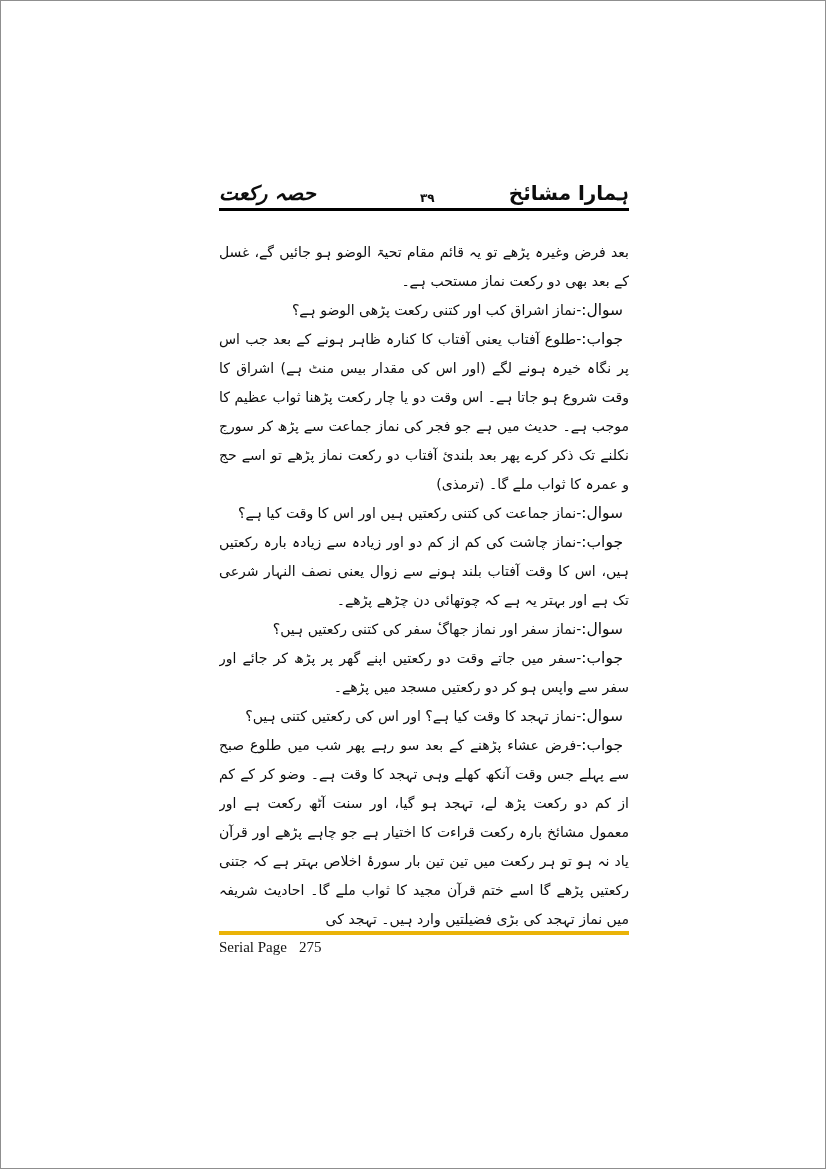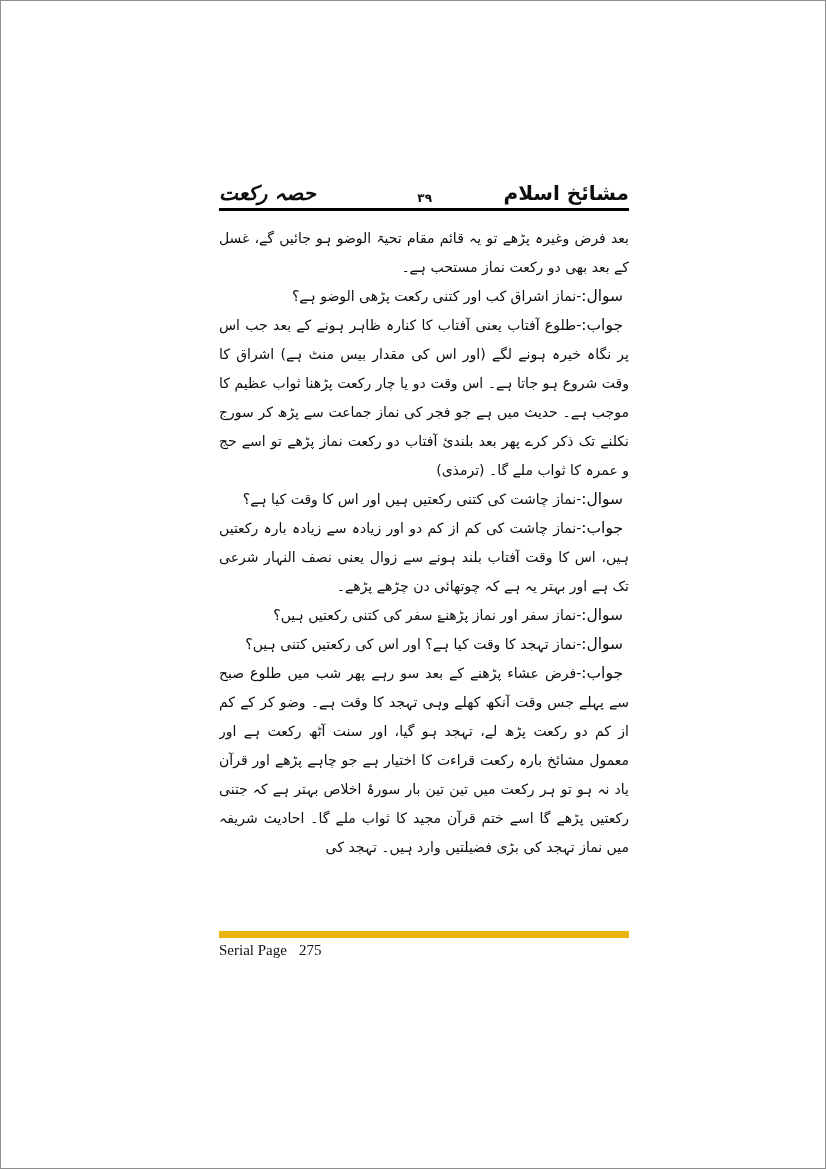--- a/index.html
+++ b/index.html
@@ -28,21 +28,21 @@
     padding-bottom: 3px;
     font-weight: 700;
   }
   .h-title { font-size: 20px; letter-spacing: 1px; }
   .h-num   { font-size: 12px; padding-left: 30px; }
   .h-part  { font-size: 20px; font-style: italic; }
   
   .bodytext {
     position: absolute;
     left: 218px;
-    top: 223px;
+    top: 237px;
     width: 410px;
     height: 704px;
     overflow: hidden;
     direction: rtl;
     text-align: justify;
     font-size: 14px;
     line-height: 29px;
   }
   .bodytext p { margin: 0; padding: 0; }
   .para.hadith { text-indent: 28px; }
@@ -50,55 +50,56 @@
   .lbl {
     font-weight: 400;
     font-size: 15.5px;
   }
   
   .footer {
     position: absolute;
     left: 218px;
     top: 930px;
     width: 410px;
-    border-top: 7px solid #eab308;
+    border-top: 4px solid #eab308;
     padding-top: 4px;
     direction: ltr;
     text-align: left;
     font-family: "Liberation Serif", serif;
     font-size: 15px;
     color: #111111;
   }
   .footer .num { margin-left: 12px; }
 </style>
 </head>
 <body>
 
 <div class="page">
 
   <div class="header">
-    <span class="h-title">مشائخ اسلام</span>
+    <span class="h-title">ہمارا مشائخ</span>
     <span class="h-num">۳۹</span>
     <span class="h-part">حصہ رکعت</span>
   </div>
 
   <div class="bodytext">
     <p class="para"><span>بعد فرض وغیرہ پڑھے تو یہ قائم مقام تحیۃ الوضو ہو جائیں گے، غسل کے بعد بھی دو رکعت نماز مستحب ہے۔</span></p>
 
     <p class="para qa"><span class="lbl">سوال:</span><span>-نماز اشراق کب اور کتنی رکعت پڑھی الوضو ہے؟</span></p>
 
     <p class="para qa"><span class="lbl">جواب:</span><span>-طلوع آفتاب یعنی آفتاب کا کنارہ ظاہر ہونے کے بعد جب اس پر نگاہ خیرہ ہونے لگے (اور اس کی مقدار بیس منٹ ہے) اشراق کا وقت شروع ہو جاتا ہے۔ اس وقت دو یا چار رکعت پڑھنا ثواب عظیم کا موجب ہے۔ حدیث میں ہے جو فجر کی نماز جماعت سے پڑھ کر سورج نکلنے تک ذکر کرے پھر بعد بلندیٔ آفتاب دو رکعت نماز پڑھے تو اسے حج و عمرہ کا ثواب ملے گا۔ (ترمذی)</span></p>
 
-    <p class="para qa"><span class="lbl">سوال:</span><span>-نماز چاشت کی کتنی رکعتیں ہیں اور اس کا وقت کیا ہے؟</span></p>
+    <p class="para qa"><span class="lbl">سوال:</span><span>-نماز جماعت کی کتنی رکعتیں ہیں اور اس کا وقت کیا ہے؟</span></p>
 
     <p class="para qa"><span class="lbl">جواب:</span><span>-نماز چاشت کی کم از کم دو اور زیادہ سے زیادہ بارہ رکعتیں ہیں، اس کا وقت آفتاب بلند ہونے سے زوال یعنی نصف النہار شرعی تک ہے اور بہتر یہ ہے کہ چوتھائی دن چڑھے پڑھے۔</span></p>
 
 
-    <p class="para qa"><span class="lbl">سوال:</span><span>-نماز سفر اور نماز پڑھنۓ سفر کی کتنی رکعتیں ہیں؟</span></p>
+    <p class="para qa"><span class="lbl">سوال:</span><span>-نماز سفر اور نماز جھاگٔ سفر کی کتنی رکعتیں ہیں؟</span></p>
 
+    <p class="para qa"><span class="lbl">جواب:</span><span>-سفر میں جاتے وقت دو رکعتیں اپنے گھر پر پڑھ کر جائے اور سفر سے واپس ہو کر دو رکعتیں مسجد میں پڑھے۔</span></p>
 
     <p class="para qa"><span class="lbl">سوال:</span><span>-نماز تہجد کا وقت کیا ہے؟ اور اس کی رکعتیں کتنی ہیں؟</span></p>
 
     <p class="para qa"><span class="lbl">جواب:</span><span>-فرض عشاء پڑھنے کے بعد سو رہے پھر شب میں طلوع صبح سے پہلے جس وقت آنکھ کھلے وہی تہجد کا وقت ہے۔ وضو کر کے کم از کم دو رکعت پڑھ لے، تہجد ہو گیا، اور سنت آٹھ رکعت ہے اور معمول مشائخ بارہ رکعت قراءت کا اختیار ہے جو چاہے پڑھے اور قرآن یاد نہ ہو تو ہر رکعت میں تین تین بار سورۂ اخلاص بہتر ہے کہ جتنی رکعتیں پڑھے گا اسے ختم قرآن مجید کا ثواب ملے گا۔ احادیث شریفہ میں نماز تہجد کی بڑی فضیلتیں وارد ہیں۔ تہجد کی</span></p>
   </div>
 
   <div class="footer">
     <span>Serial Page</span><span class="num">275</span>
   </div>
 

